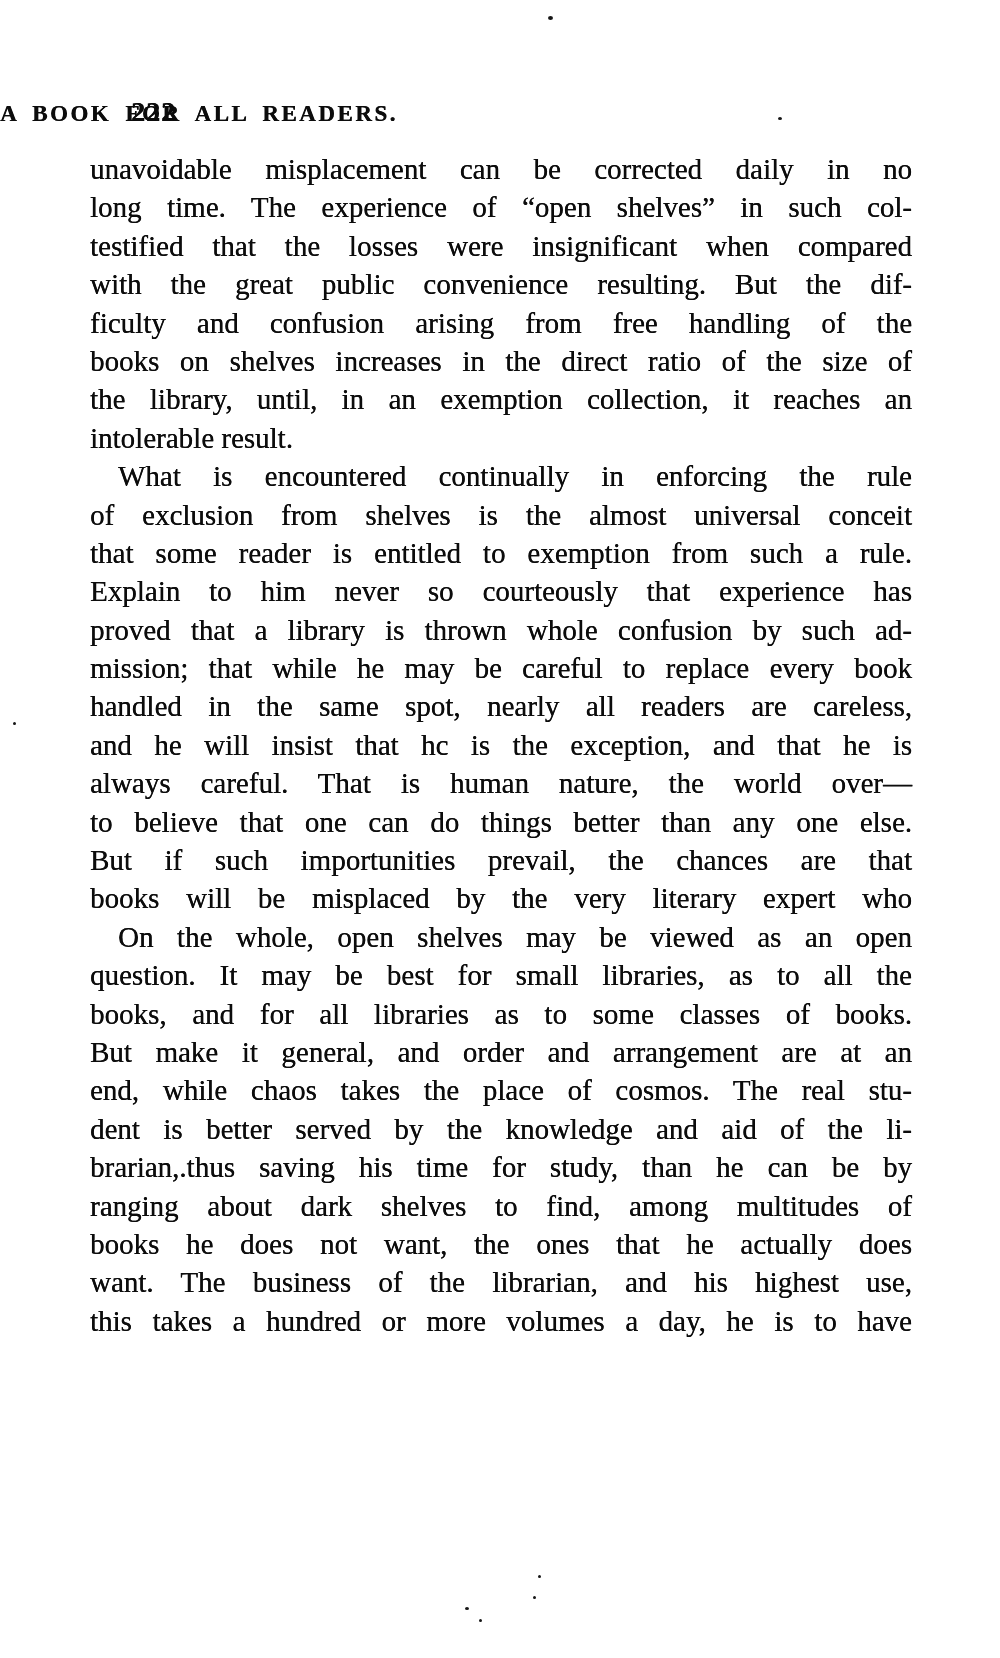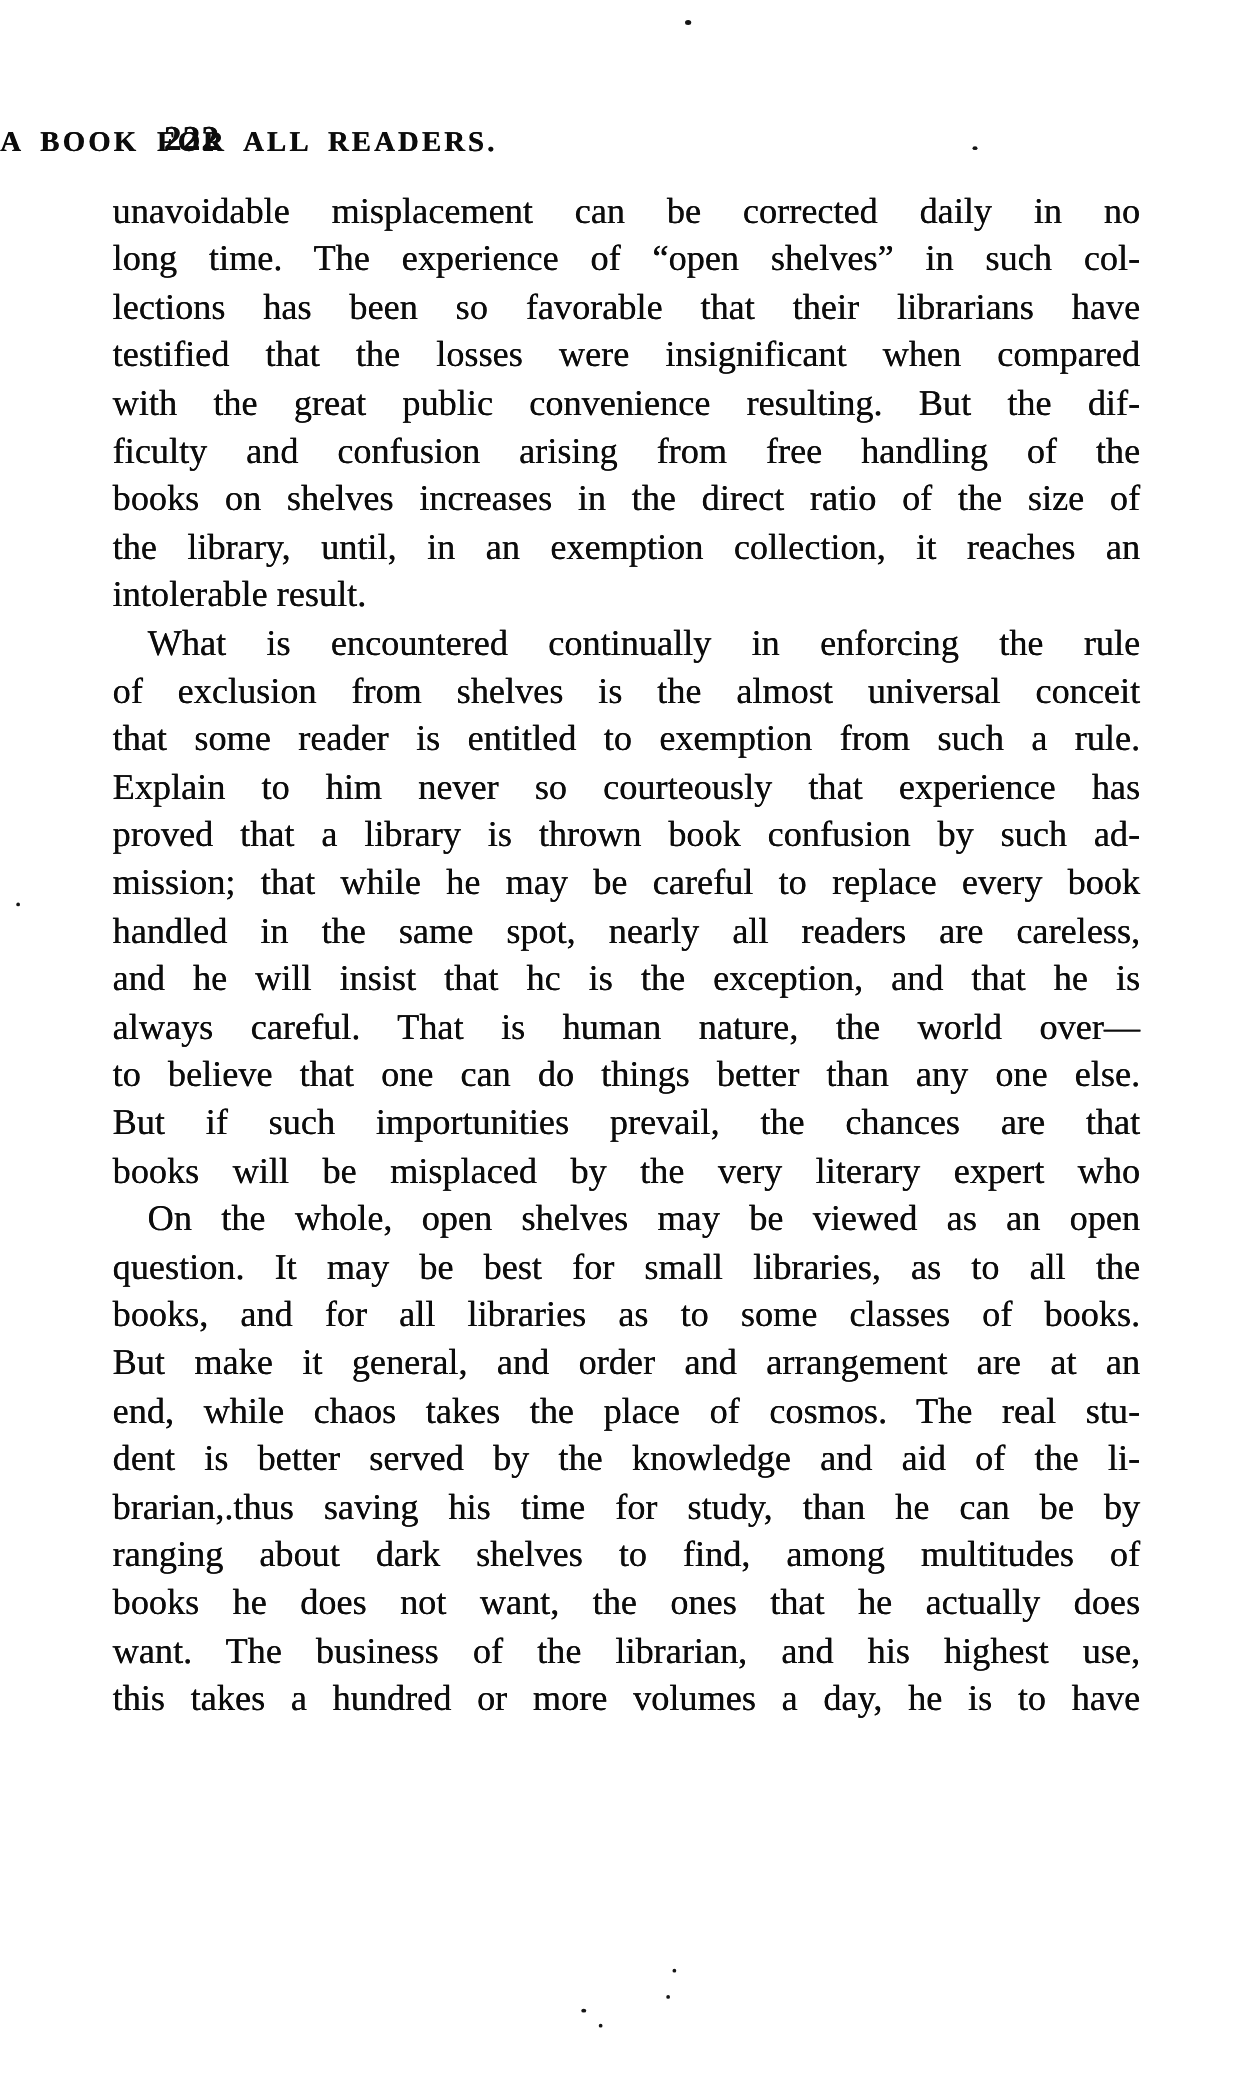--- a/index.html
+++ b/index.html
@@ -83,35 +83,34 @@
   <div id="header">
     <span id="page-number">222</span>
     <span id="running-title">A BOOK FOR ALL READERS.</span>
   </div>
 
   <div id="body-text">
 
     <div>
       <div class="line">unavoidable misplacement can be corrected daily in no</div>
       <div class="line">long time. The experience of “open shelves” in such col-</div>
-      <div class="line">lections has been so favorable that their librarians have</div>
       <div class="line">testified that the losses were insignificant when compared</div>
       <div class="line">with the great public convenience resulting. But the dif-</div>
       <div class="line">ficulty and confusion arising from free handling of the</div>
       <div class="line">books on shelves increases in the direct ratio of the size of</div>
       <div class="line">the library, until, in an exemption collection, it reaches an</div>
       <div class="line para-end">intolerable result.</div>
     </div>
 
     <div>
       <div class="line indent">What is encountered continually in enforcing the rule</div>
       <div class="line">of exclusion from shelves is the almost universal conceit</div>
       <div class="line">that some reader is entitled to exemption from such a rule.</div>
       <div class="line">Explain to him never so courteously that experience has</div>
-      <div class="line">proved that a library is thrown book confusion by such ad-</div>
+      <div class="line">proved that a library is thrown whole confusion by such ad-</div>
       <div class="line">mission; that while he may be careful to replace every book</div>
       <div class="line">handled in the same spot, nearly all readers are careless,</div>
       <div class="line">and he will insist that hc is the exception, and that he is</div>
       <div class="line">always careful. That is human nature, the world over—</div>
       <div class="line">to believe that one can do things better than any one else.</div>
       <div class="line">But if such importunities prevail, the chances are that</div>
       <div class="line">books will be misplaced by the very literary expert who</div>
     </div>
 
     <div>

